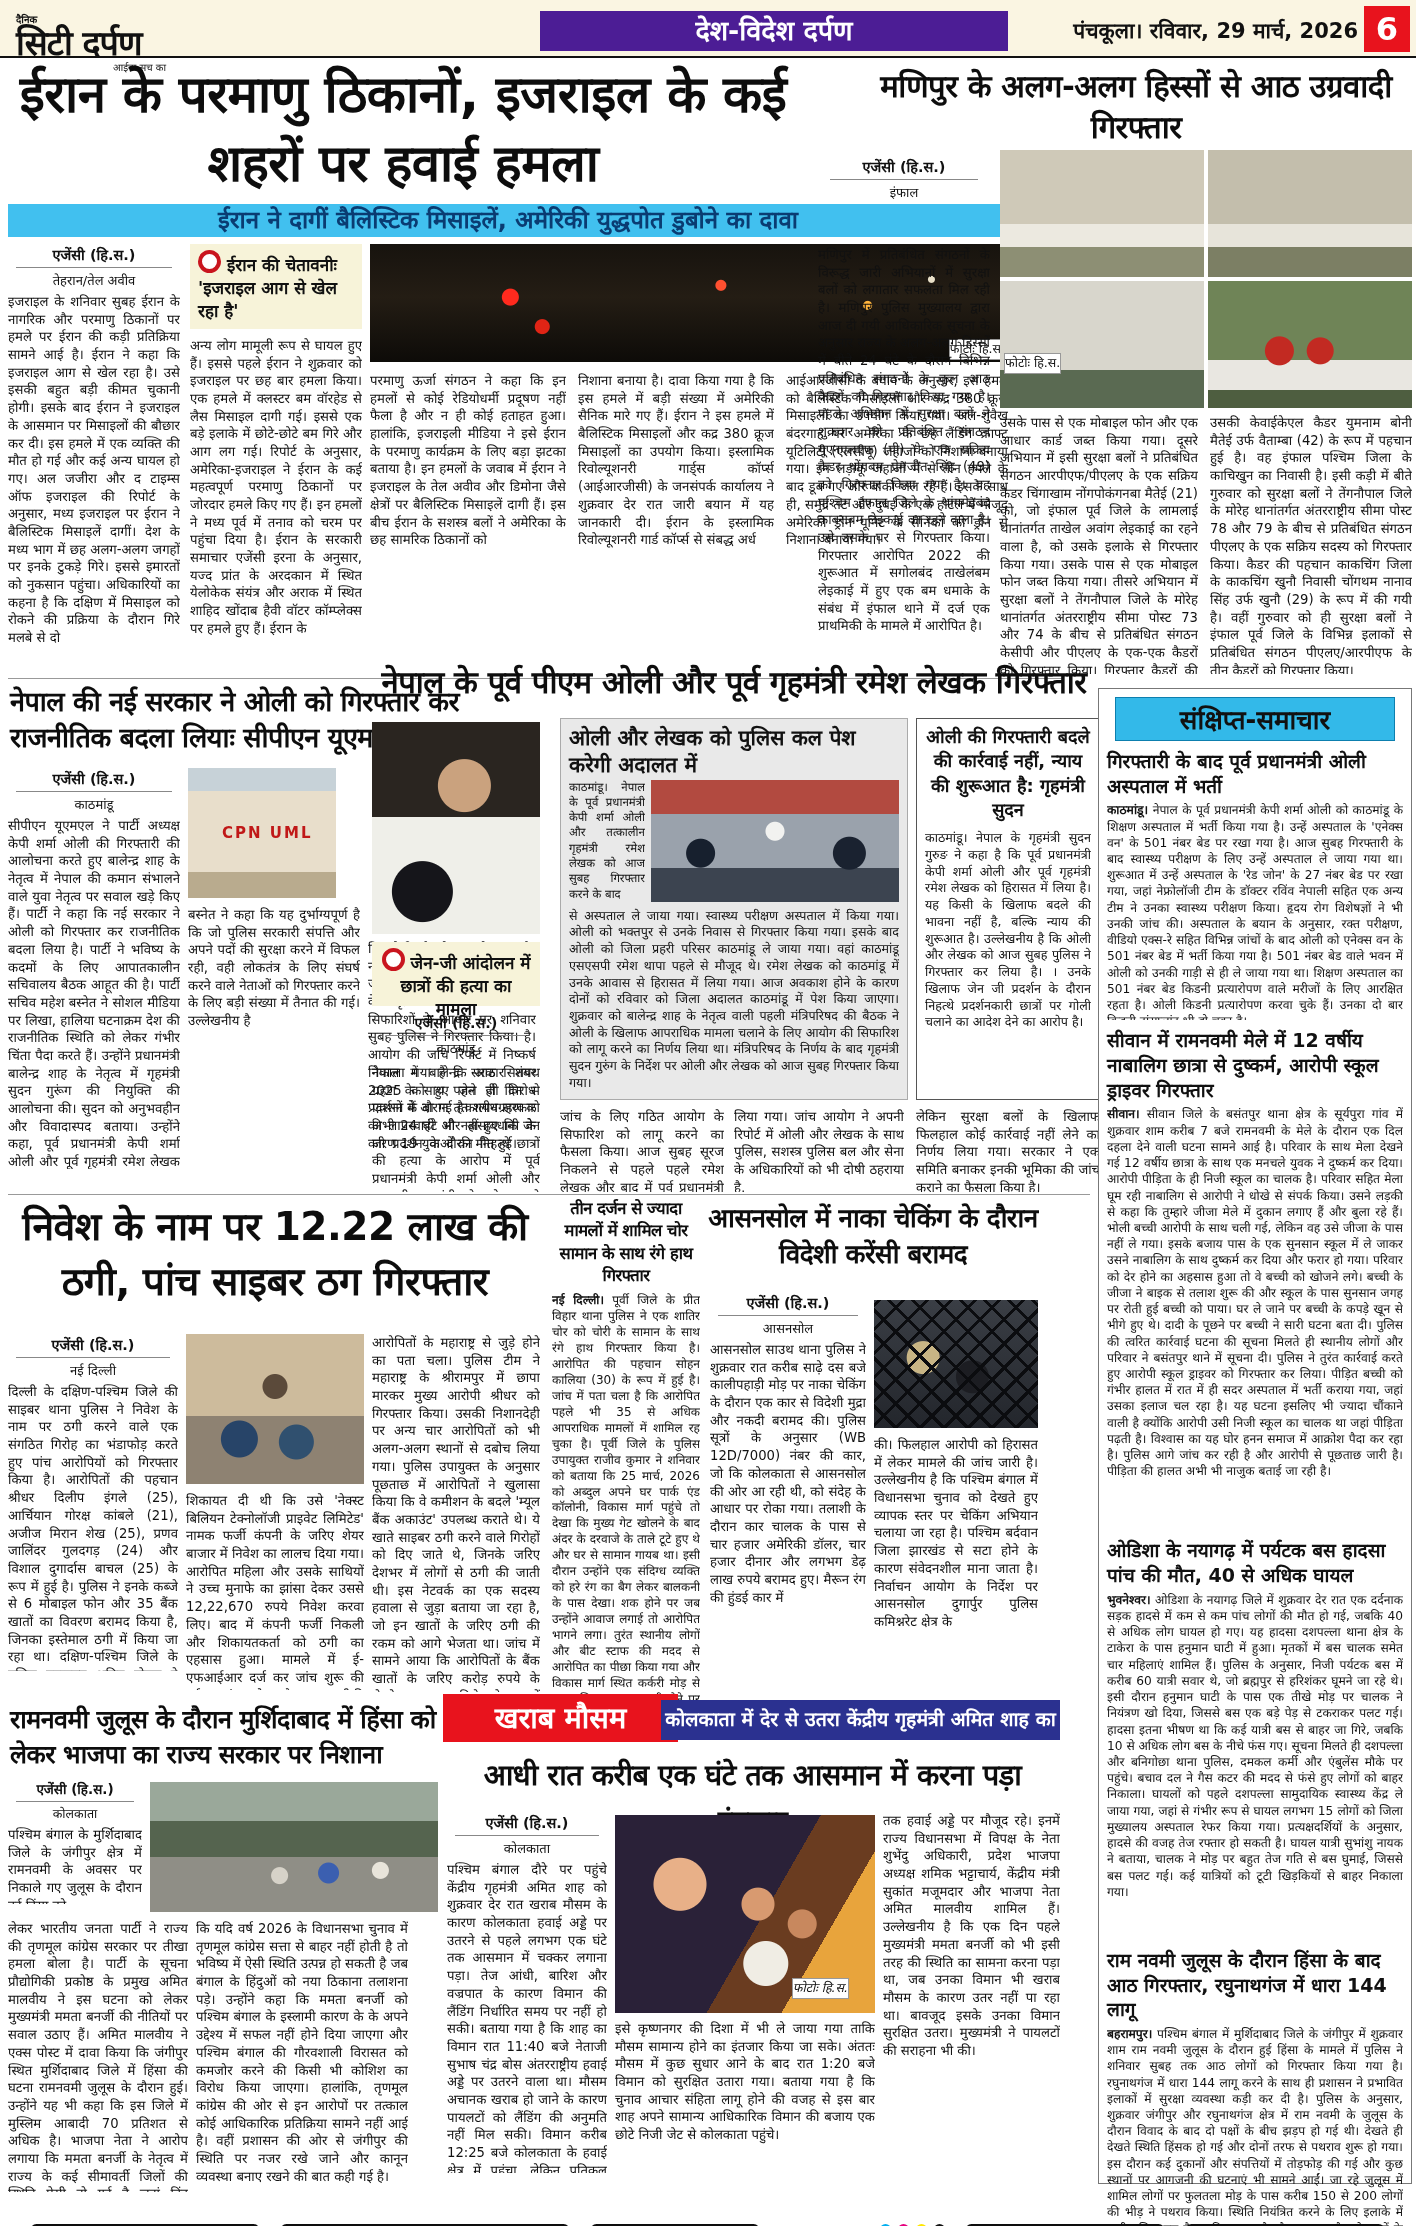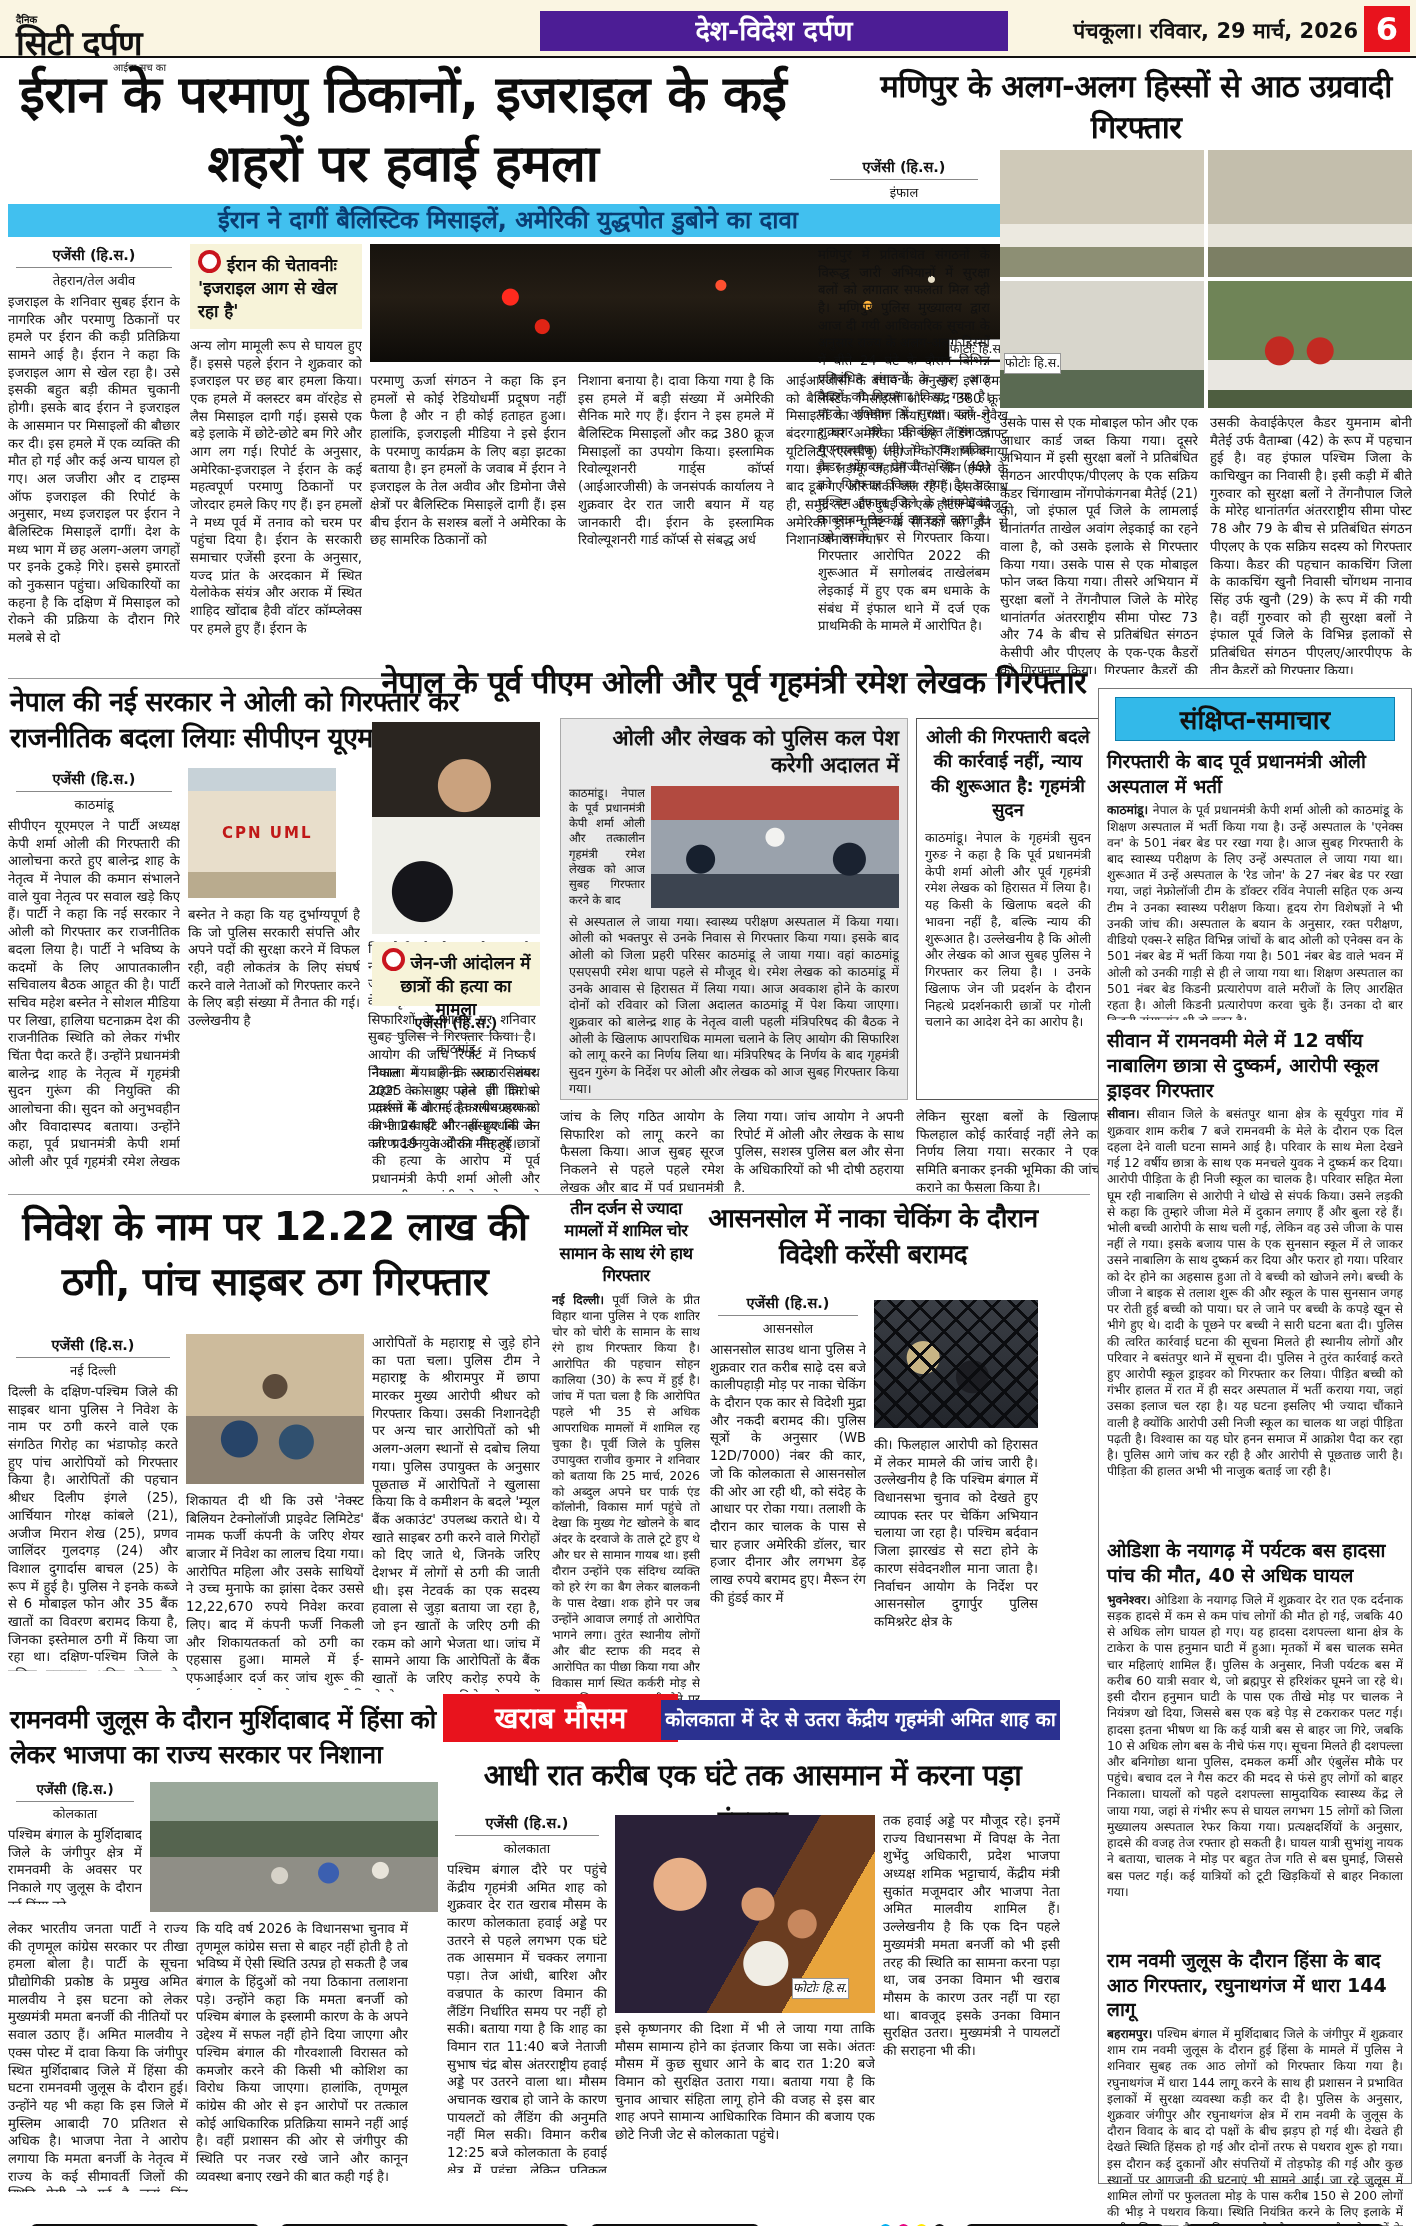--- a/index.html
+++ b/index.html
@@ -119,21 +119,21 @@
   <span class="dot"></span><span>जेन-जी आंदोलन में छात्रों की हत्या का मामला</span>
 </div>
 <div class="b" style="left:378px;top:1012px;width:156px">
   <div class="byline">एजेंसी (हि.स.)</div>
   <div class="byline-rule"></div>
   <div class="dateline">काठमांडू</div>
 </div>
 <div class="b body-txt" style="left:372px;top:1064px;width:168px;height:128px">नेपाल में बालेन्द्र सरकार शपथ ग्रहण के साथ पहले ही दिन से एक्शन में आ गई है। शपथग्रहण को अभी 24 घंटे भी नहीं हुए कि जेन जी प्रदर्शन के दौरान निहत्थे छात्रों की हत्या के आरोप में पूर्व प्रधानमंत्री केपी शर्मा ओली और तत्कालीन गृहमंत्री रमेश लेखक को गिरफ्तार कर लिया गया। बालेन्द्र की अध्यक्षता में हुई पहली कैबिनेट बैठक ने जेन जी आंदोलन की</div>
 
 <div class="b" style="left:560px;top:718px;width:348px;height:382px;background:#e9e9e9;border:1px solid #aaa;padding:6px 8px">
-  <div style="font-weight:900;font-size:21px;text-align:right;line-height:1.3;margin-bottom:6px">ओली और लेखक को पुलिस कल पेश करेगी अदालत में</div>
+  <div style="font-weight:900;font-size:21px;text-align:left;line-height:1.3;">ओली और लेखक को पुलिस कल पेश करेगी अदालत में</div>
   <div style="position:relative;height:122px">
     <div class="body-sm" style="position:absolute;left:0;top:0;width:76px;height:122px;font-size:11.5px">काठमांडू। नेपाल के पूर्व प्रधानमंत्री केपी शर्मा ओली और तत्कालीन गृहमंत्री रमेश लेखक को आज सुबह गिरफ्तार करने के बाद</div>
     <div class="photo" style="position:absolute;left:82px;top:0;width:248px;height:122px;
                 background:radial-gradient(circle at 50% 42%, #f2f2f0 0 9px, transparent 10px),
                 radial-gradient(circle at 20% 60%, #17202e 0 14px, transparent 15px),
                 radial-gradient(circle at 80% 60%, #1a2230 0 16px, transparent 17px),
                 linear-gradient(180deg,#b24a40 0 28%,#9aa2ac 28% 72%,#3c4450 72%)"></div>
   </div>
   <div class="body-sm" style="height:210px;margin-top:6px">से अस्पताल ले जाया गया। स्वास्थ्य परीक्षण अस्पताल में किया गया। ओली को भक्तपुर से उनके निवास से गिरफ्तार किया गया। इसके बाद ओली को जिला प्रहरी परिसर काठमांडू ले जाया गया। वहां काठमांडू एसएसपी रमेश थापा पहले से मौजूद थे। रमेश लेखक को काठमांडू में उनके आवास से हिरासत में लिया गया। आज अवकाश होने के कारण दोनों को रविवार को जिला अदालत काठमांडू में पेश किया जाएगा। शुक्रवार को बालेन्द्र शाह के नेतृत्व वाली पहली मंत्रिपरिषद की बैठक ने ओली के खिलाफ आपराधिक मामला चलाने के लिए आयोग की सिफारिश को लागू करने का निर्णय लिया था। मंत्रिपरिषद के निर्णय के बाद गृहमंत्री सुदन गुरुंग के निर्देश पर ओली और लेखक को आज सुबह गिरफ्तार किया गया।</div>
 </div>

